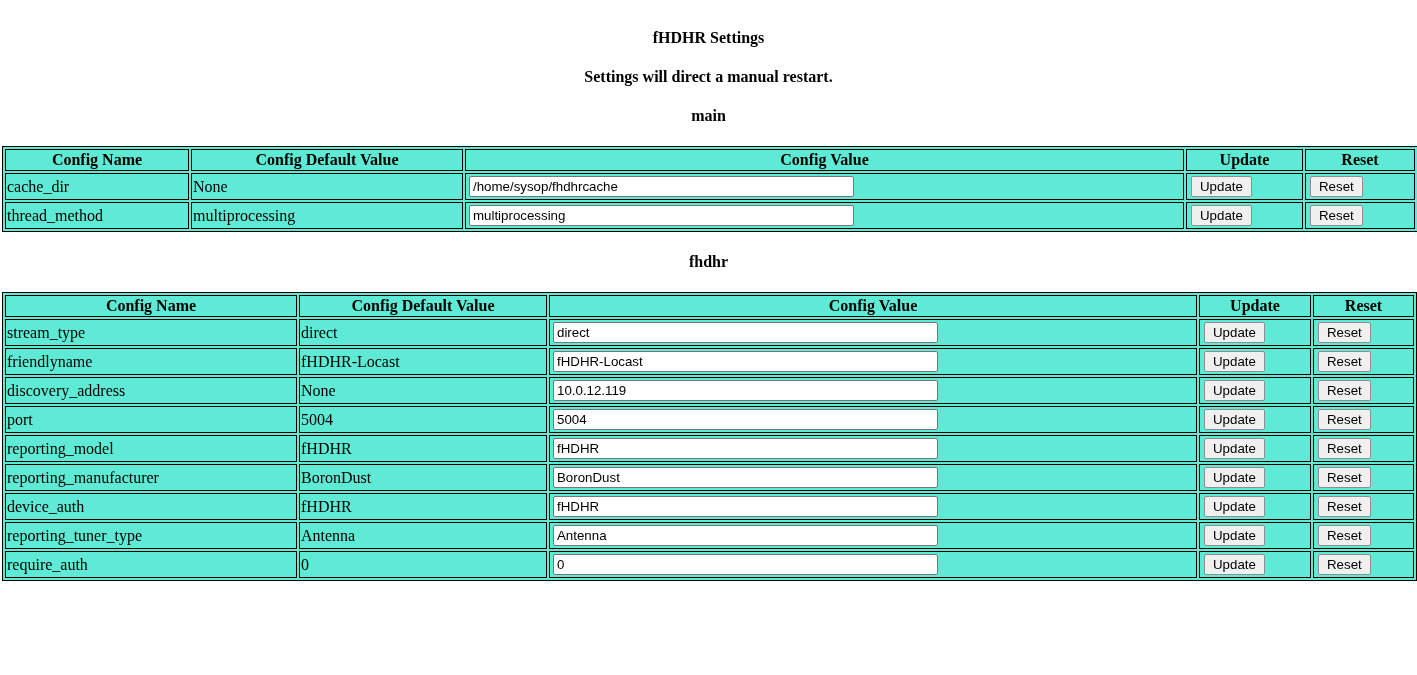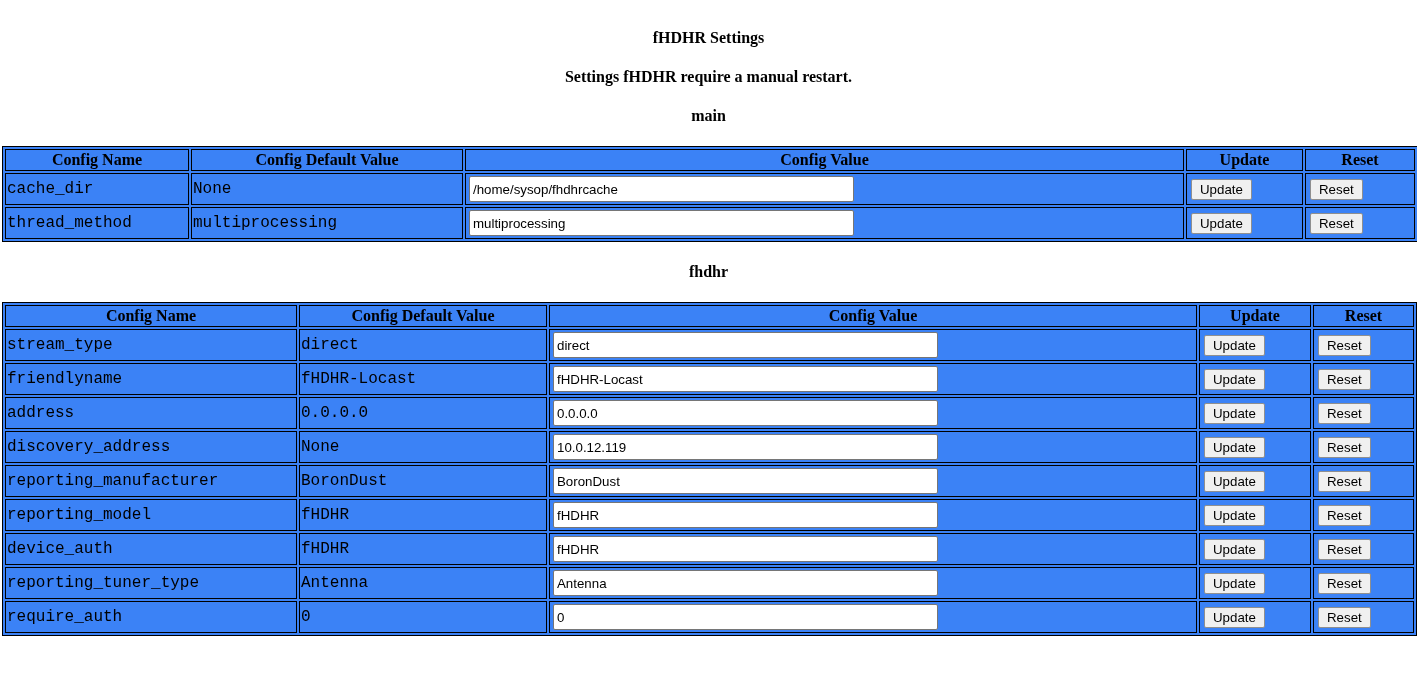--- a/index.html
+++ b/index.html
@@ -20,59 +20,59 @@
     font-family: "Liberation Serif", serif;
   }
 
   table.cfg {
     border-collapse: separate;
     border-spacing: 2px;
     border: 1px solid #000000;
     table-layout: fixed;
     width: 1411px;
     margin: 0 18px 4px 2px;
-    background: #3b82f6;
+    background: #5eead4;
   }
   table.cfg th, table.cfg td {
     border: 1px solid #000000;
     padding: 1px;
     vertical-align: middle;
     overflow: hidden;
     white-space: nowrap;
     box-sizing: border-box;
   }
   table.cfg th {
     font-weight: bold;
     font-size: 16px;
     text-align: center;
     height: 21px;
   }
   table.cfg td { height: 25px; }
-  td.cell-text { padding-left: 2px; font-family: Liberation Mono, monospace; }
+  td.cell-text { padding-left: 2px; }
 
   
   .t0 col.c1 { width: 184px; }
   .t0 col.c2 { width: 272px; }
   .t0 col.c3 { width: 719px; }
   .t0 col.c4 { width: 117px; }
   .t0 col.c5 { width: 110px; }
   
   .t1 col.c1 { width: 292px; }
   .t1 col.c2 { width: 248px; }
   .t1 col.c3 { width: 648px; }
   .t1 col.c4 { width: 112px; }
   .t1 col.c5 { width: 101px; }
 
   input.cfg-input {
     display: block;
     box-sizing: border-box;
     width: 385px;
     height: 21px;
     margin: 1px 0 1px 2px;
-    padding: 12px 3px;
+    padding: 2px 3px;
     font-family: "Liberation Sans", sans-serif;
     font-size: 13.3px;
     color: #000000;
     background: #ffffff;
     border: 1px solid #767676;
     border-radius: 2px;
   }
   button.cfg-btn {
     display: block;
     box-sizing: border-box;
@@ -85,21 +85,21 @@
     background: #f0f0f0;
     border: 1px solid #8f8f8f;
     border-radius: 2px;
     cursor: pointer;
   }
 </style>
 </head>
 <body>
 
 <div class="heading">fHDHR Settings</div>
-<div class="heading">Settings fHDHR require a manual restart.</div>
+<div class="heading">Settings will direct a manual restart.</div>
 
 <div id="content">
   <div class="heading">main</div>
   <table class="cfg t0">
     <colgroup>
       <col class="c1">
         <col class="c2">
         <col class="c3">
         <col class="c4">
         <col class="c5">
@@ -186,68 +186,68 @@
     <td>
       <button class="cfg-btn">Update</button>
     </td>
     <td>
       <button class="cfg-btn">Reset</button>
     </td>
   </tr>
 
 
 
-  <tr>
-    <td class="cell-text">address</td>
-    <td class="cell-text">0.0.0.0</td>
-    <td>
-      <input type="text" class="cfg-input" value="0.0.0.0" style="">
-    </td>
-    <td>
-      <button class="cfg-btn">Update</button>
-    </td>
-    <td>
-      <button class="cfg-btn">Reset</button>
-    </td>
-  </tr>
 
   <tr>
     <td class="cell-text">discovery_address</td>
     <td class="cell-text">None</td>
     <td>
       <input type="text" class="cfg-input" value="10.0.12.119" style="">
     </td>
     <td>
       <button class="cfg-btn">Update</button>
     </td>
     <td>
       <button class="cfg-btn">Reset</button>
     </td>
   </tr>
 
+  <tr>
+    <td class="cell-text">port</td>
+    <td class="cell-text">5004</td>
+    <td>
+      <input type="text" class="cfg-input" value="5004" style="">
+    </td>
+    <td>
+      <button class="cfg-btn">Update</button>
+    </td>
+    <td>
+      <button class="cfg-btn">Reset</button>
+    </td>
+  </tr>
+
+  <tr>
+    <td class="cell-text">reporting_model</td>
+    <td class="cell-text">fHDHR</td>
+    <td>
+      <input type="text" class="cfg-input" value="fHDHR" style="">
+    </td>
+    <td>
+      <button class="cfg-btn">Update</button>
+    </td>
+    <td>
+      <button class="cfg-btn">Reset</button>
+    </td>
+  </tr>
 
   <tr>
     <td class="cell-text">reporting_manufacturer</td>
     <td class="cell-text">BoronDust</td>
     <td>
       <input type="text" class="cfg-input" value="BoronDust" style="">
-    </td>
-    <td>
-      <button class="cfg-btn">Update</button>
-    </td>
-    <td>
-      <button class="cfg-btn">Reset</button>
-    </td>
-  </tr>
-
-  <tr>
-    <td class="cell-text">reporting_model</td>
-    <td class="cell-text">fHDHR</td>
-    <td>
-      <input type="text" class="cfg-input" value="fHDHR" style="">
     </td>
     <td>
       <button class="cfg-btn">Update</button>
     </td>
     <td>
       <button class="cfg-btn">Reset</button>
     </td>
   </tr>
 
 

